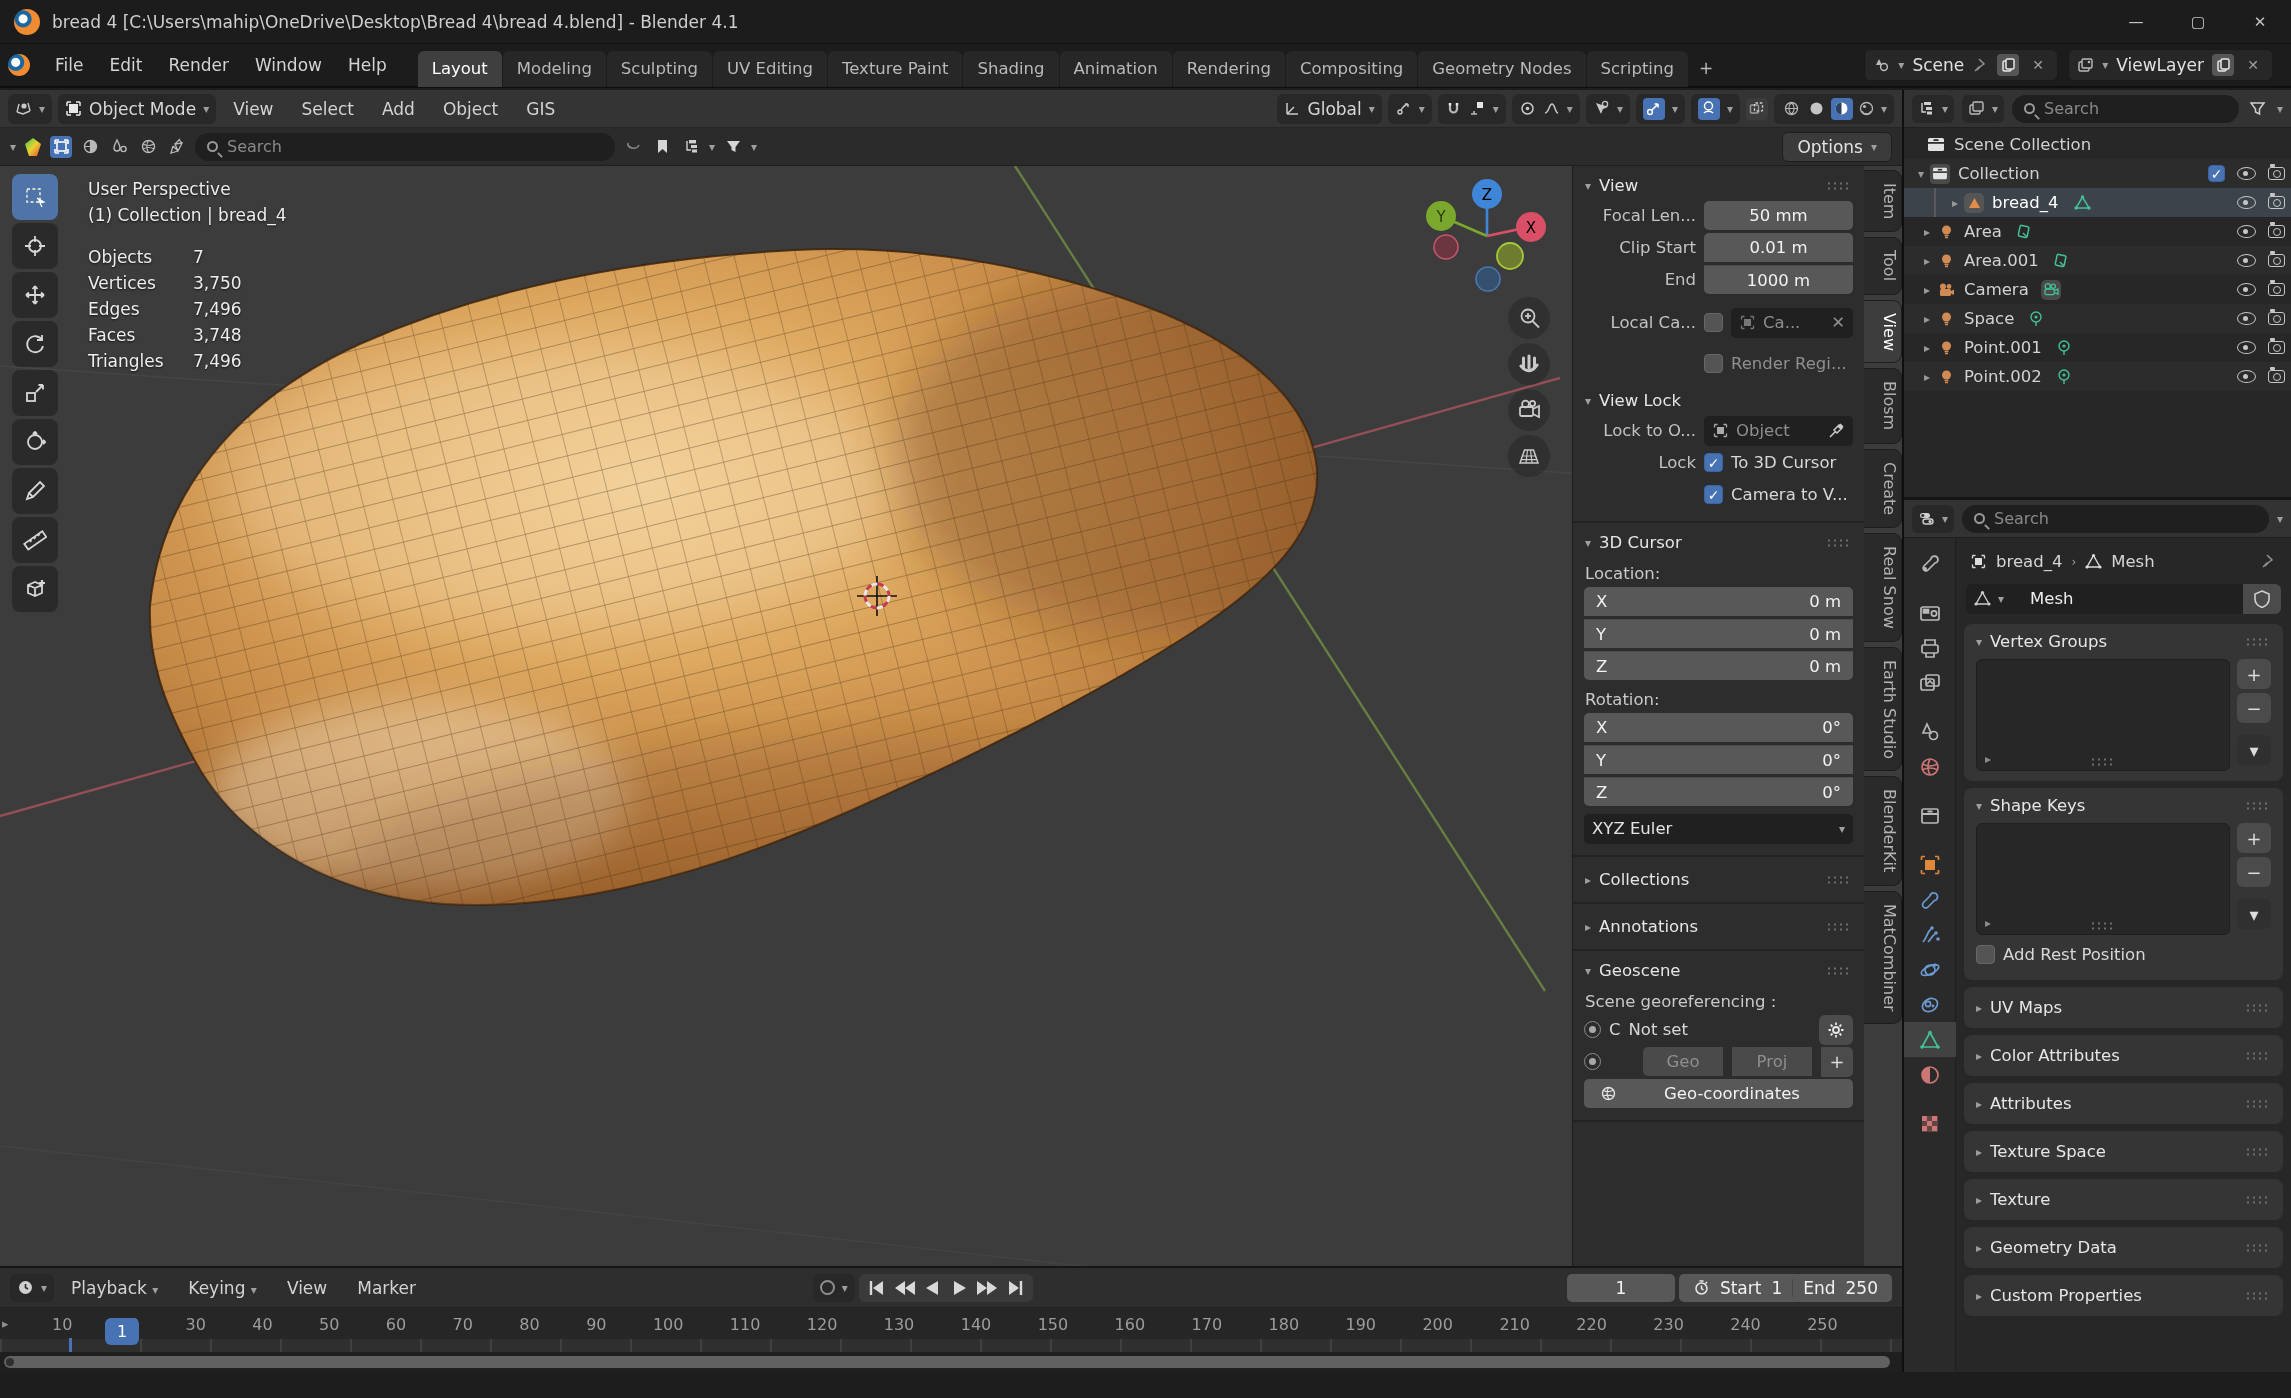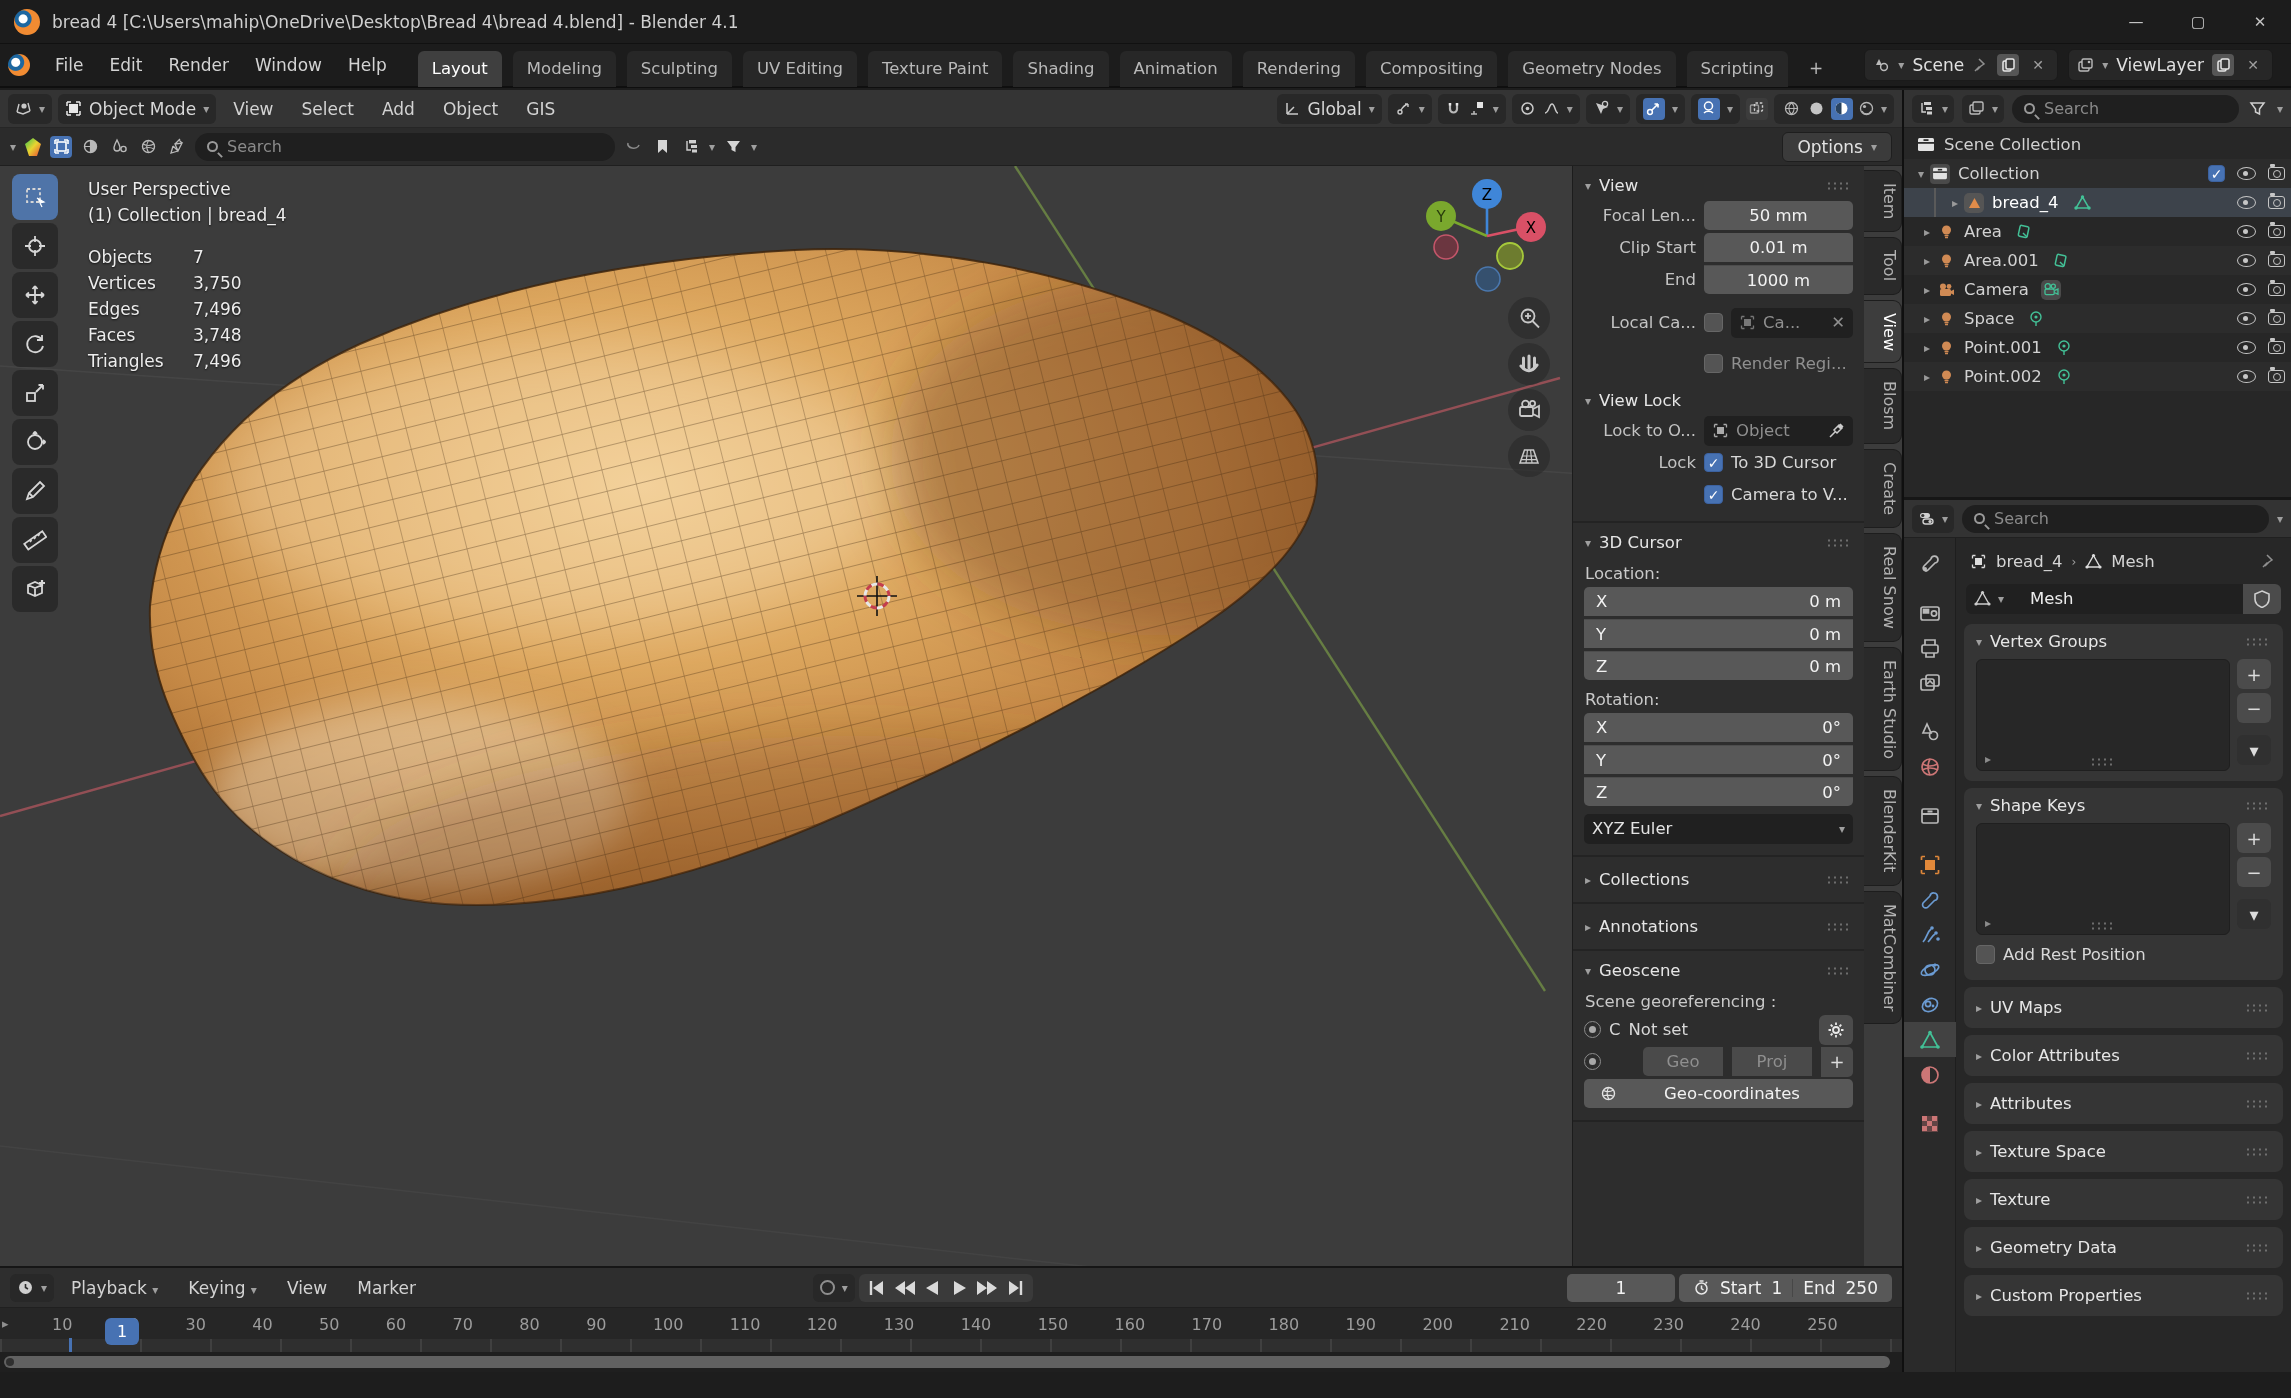--- a/index.html
+++ b/index.html
@@ -15,21 +15,21 @@
   
   .titlebar{height:44px; background:#1c1c1c; display:flex; align-items:center; padding-left:14px; border-bottom:1px solid #111;}
   .blogo{width:26px;height:26px;border-radius:50%;background:radial-gradient(circle at 35% 38%, #fff 0 4px, #1d67a0 5px 8px, #f18b32 9px 100%);margin-right:12px;}
   .title-text{color:#cfcfcf;font-size:17px;}
   .winbtns{margin-left:auto;display:flex;}
   .winbtn{width:62px;height:44px;display:flex;align-items:center;justify-content:center;color:#c4c4c4;font-size:15px;}
   
   .topbar{height:44px;background:#1c1c1c;display:flex;align-items:center;border-bottom:2px solid #0f0f0f;padding:0 8px;}
   .menuitem{padding:0 13px;color:#d3d3d3;height:32px;line-height:32px;border-radius:5px;}
   .workspaces{display:flex;margin-left:18px;height:44px;align-items:flex-end;}
-  .wtab{padding:8px 14px 9px;color:#b9b9b9;font-size:16.5px;border-radius:6px 6px 0 0;background:#272727;margin-right:11px;white-space:nowrap;}
+  .wtab{padding:8px 14px 9px;color:#b9b9b9;font-size:16.5px;border-radius:6px 6px 0 0;background:#272727;margin-right:1px;white-space:nowrap;}
   .wtab.active{background:#3f3f3f;color:#ffffff;}
   .wplus{padding:8px 10px 9px;color:#b9b9b9;}
   .tbright{margin-left:auto;display:flex;gap:10px;align-items:center;padding-right:10px;}
   .pill{background:#272727;border:1px solid #1a1a1a;border-radius:6px;height:32px;display:flex;align-items:center;padding:0 8px;gap:8px;}
   .pill .lbl{color:#e0e0e0;}
   .mini{width:22px;height:22px;border-radius:4px;display:flex;align-items:center;justify-content:center;color:#9f9f9f;font-size:14px;}
   .mini.raised{background:#565656;color:#e8e8e8;}
   .chev{color:#9f9f9f;font-size:12px;}
   
   .main{position:absolute;top:90px;left:0;right:0;bottom:26px;display:flex;}
@@ -880,21 +880,21 @@
             <input placeholder="Search" style="">
           </div>
           <span class="mini">
               <svg class="icon16" viewBox="0 0 17 17">
                 <path d="M2 3 H15 L10.5 9 V14 L6.5 12 V9 Z" fill="none" stroke="#d0d0d0" stroke-width="1.5"></path>
               </svg>
             </span>
           <span class="chev">▾</span>
         </div>
         <div class="olbody">
-          <div class="olrow" style="padding-left:12px">
+          <div class="olrow" style="padding-left:22px">
             <span class="oicon">
                 <svg width="18" height="15" viewBox="0 0 18 15">
                   <rect x="1" y="1" width="16" height="13" rx="1.5" fill="#e3e3e3"></rect>
                   <rect x="1" y="5" width="16" height="1.8" fill="#2e2e2e"></rect>
                   <rect x="6.5" y="2.2" width="5" height="1.8" fill="#2e2e2e"></rect>
                 </svg>
               </span>
             <span>Scene Collection</span>
           </div>
           <div class="olrow alt" style="padding-left:8px">

